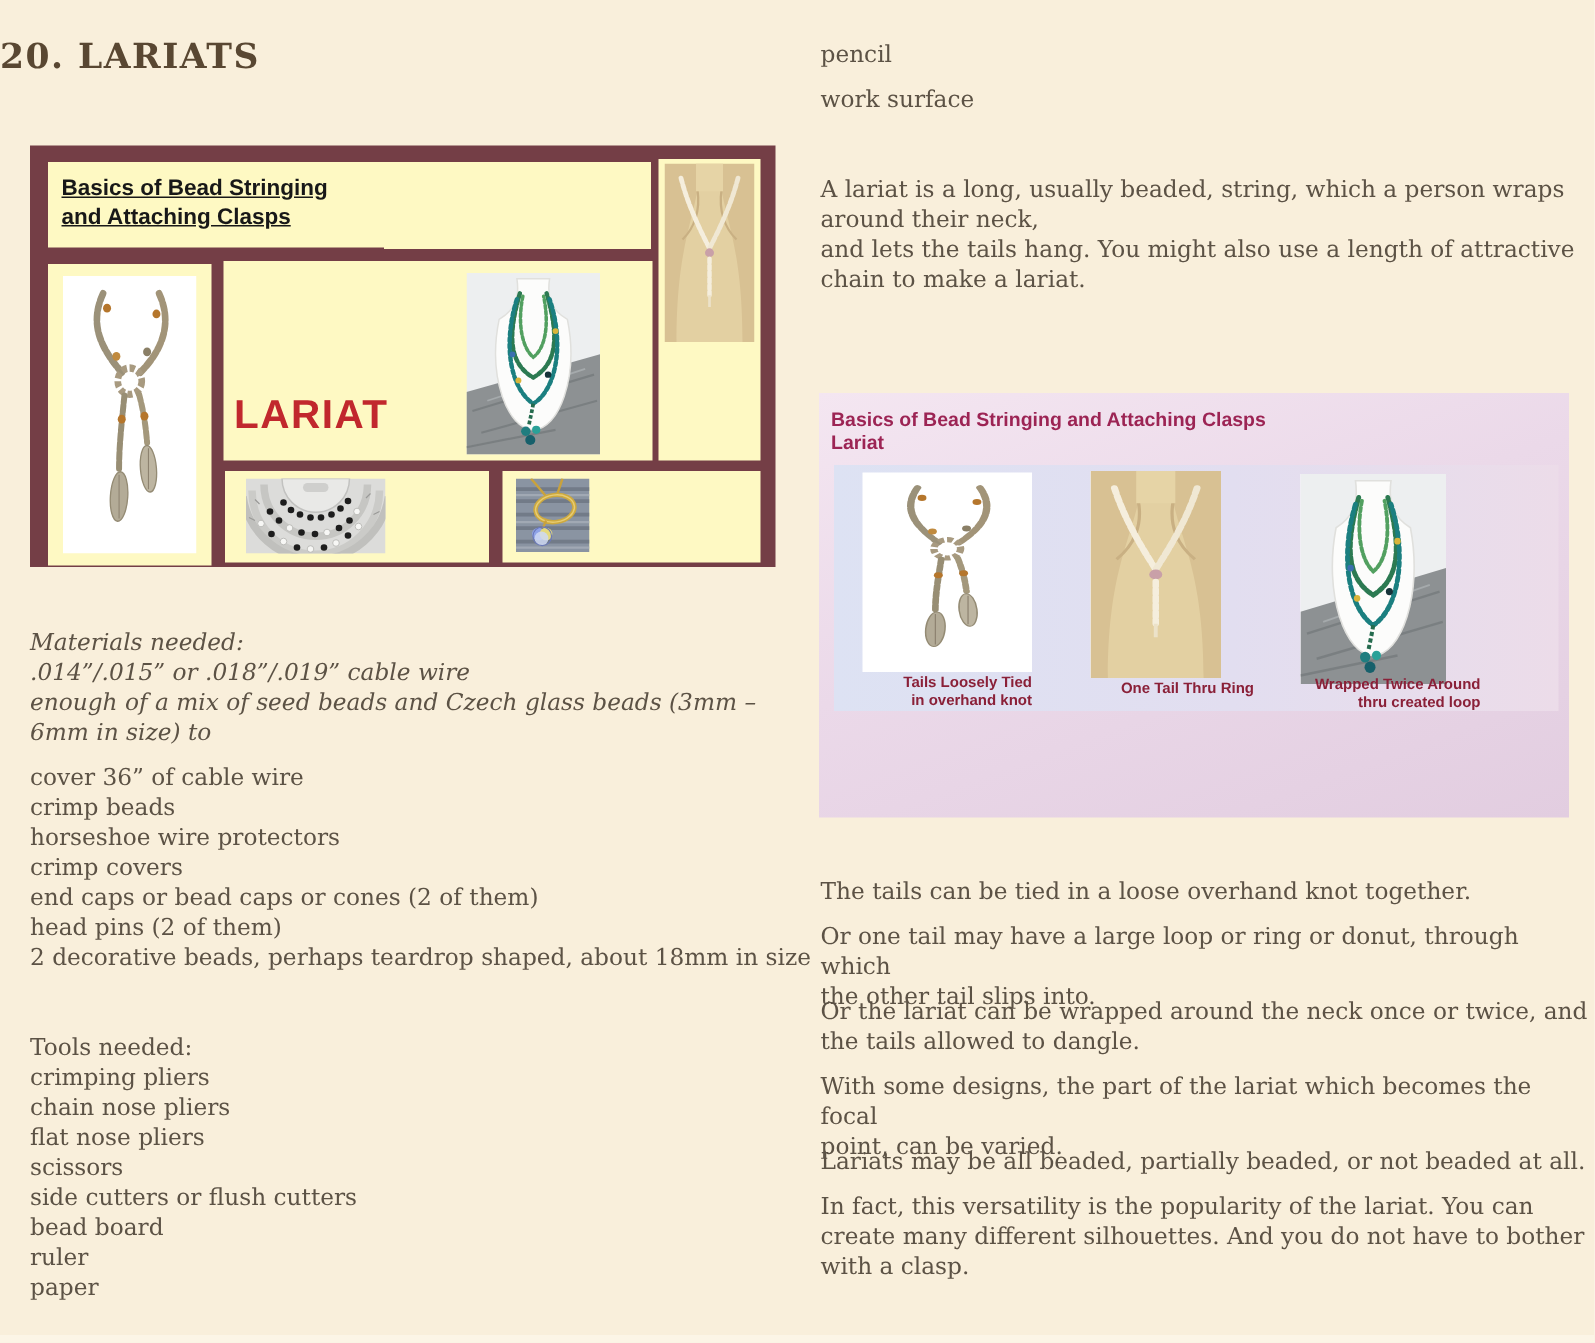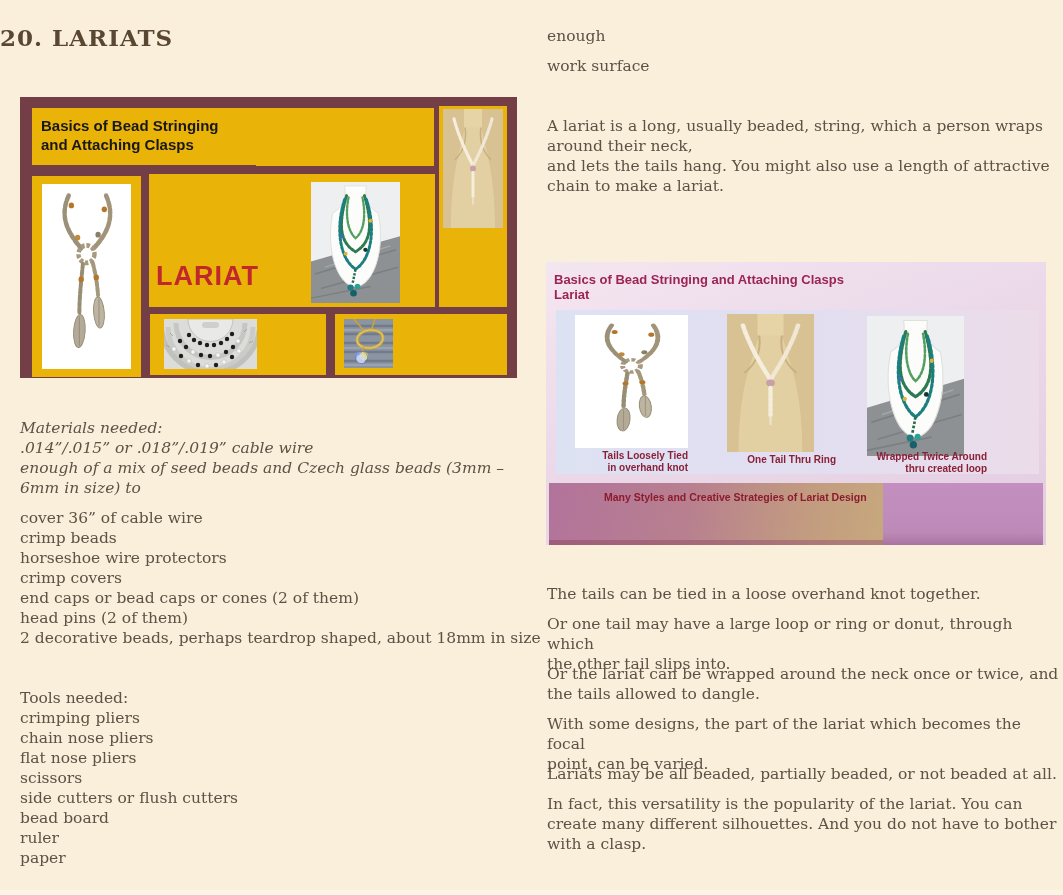--- a/index.html
+++ b/index.html
@@ -10,21 +10,21 @@
 
   
   .page-title{left:0;top:24px;width:545px;font-size:23px;font-weight:bold;
               color:#594732;letter-spacing:1px;}
   .body-text{font-size:15.5px;line-height:20px;}
   .left-col-text{left:20px;width:525px;}
   .right-col-text{left:547px;width:512px;}
 
   
   .collage{left:20px;top:97px;width:497px;height:281px;background:#743e46;}
-  .collage .white-box{position:absolute;background:#eab308;}
+  .collage .white-box{position:absolute;background:#fef9c3;text-decoration:underline;}
   .sans{font-family:"Liberation Sans","DejaVu Sans",sans-serif;}
   .collage-title{padding:8px 6px 0 9px;font-size:15px;line-height:19px;font-weight:bold;color:#181818;}
   .lariat-label{position:absolute;left:7px;bottom:15px;font-size:27px;font-weight:bold;
                 color:#c1282d;letter-spacing:1px;}
 
   
   .slide{left:546px;top:262px;width:500px;height:283px;
          background:linear-gradient(160deg,#f4e6f1 0%,#ebd9e9 45%,#e2cde0 100%);}
   .slide-title{position:absolute;left:8px;top:10px;font-size:13px;line-height:15px;font-weight:bold;
                color:#9c2454;}
@@ -205,21 +205,21 @@
   <div class="abs body-text left-col-text pre" style="top:688px;">Tools needed:
 crimping pliers
 chain nose pliers
 flat nose pliers
 scissors
 side cutters or flush cutters
 bead board
 ruler
 paper</div>
 
-  <div class="abs body-text right-col-text" style="top:26px;">enough</div>
+  <div class="abs body-text right-col-text" style="top:26px;">pencil</div>
   <div class="abs body-text right-col-text" style="top:56px;">work surface</div>
   <div class="abs body-text right-col-text pre" style="top:116px;">A lariat is a long, usually beaded, string, which a person wraps
 around their neck,
 and lets the tails hang. You might also use a length of attractive
 chain to make a lariat.</div>
 
   <div class="abs slide">
     <div class="sans pre slide-title">Basics of Bead Stringing and Attaching Clasps
 Lariat</div>
 
@@ -239,26 +239,20 @@
             <use href="#sym-green"></use>
           </svg>
       </div>
       <div class="sans pre slide-caption" style="left:20px;top:140px;width:112px;">Tails Loosely Tied
 in overhand knot</div>
       <div class="sans pre slide-caption" style="left:150px;top:144px;width:130px;">One Tail Thru Ring</div>
       <div class="sans pre slide-caption" style="left:288px;top:141px;width:143px;">Wrapped Twice Around
 thru created loop</div>
     </div>
 
-    <div class="banner">
-      <div class="seg-left"></div>
-      <div class="seg-right"></div>
-      <div class="edge"></div>
-      <div class="sans banner-text">Many Styles and Creative Strategies of Lariat Design</div>
-    </div>
   </div>
 
   <p class="abs body-text right-col-text pre" style="top:584px;margin:0;">The tails can be tied in a loose overhand knot together.</p>
   <p class="abs body-text right-col-text pre" style="top:614px;margin:0;">Or one tail may have a large loop or ring or donut, through which
 the other tail slips into.</p>
   <p class="abs body-text right-col-text pre" style="top:664px;margin:0;">Or the lariat can be wrapped around the neck once or twice, and
 the tails allowed to dangle.</p>
   <p class="abs body-text right-col-text pre" style="top:714px;margin:0;">With some designs, the part of the lariat which becomes the focal
 point, can be varied.</p>
   <p class="abs body-text right-col-text pre" style="top:764px;margin:0;">Lariats may be all beaded, partially beaded, or not beaded at all.</p>

